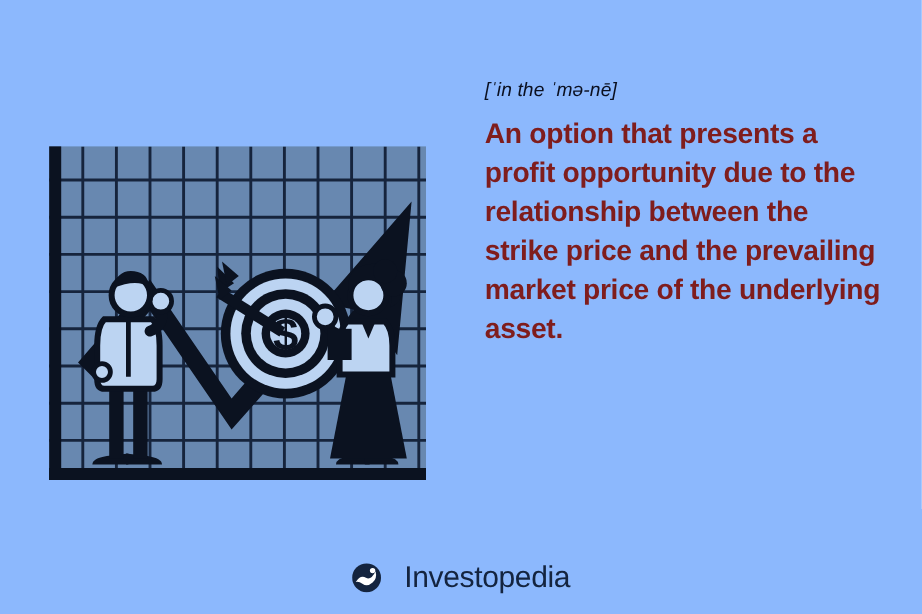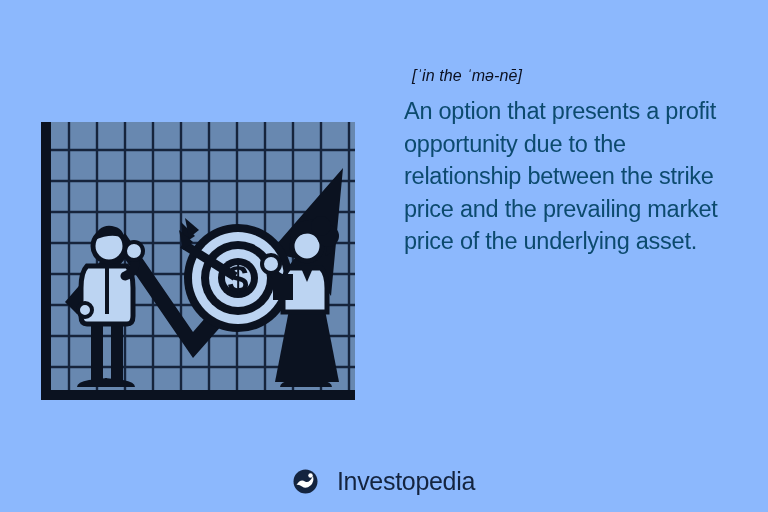--- a/index.html
+++ b/index.html
@@ -44,33 +44,33 @@
   #term {
     font-size: 40px;
     line-height: 46px;
     font-weight: 700;
     color: #0b1020;
     letter-spacing: -0.4px;
     margin: 0;
     white-space: pre-line;
   }
   #pronunciation {
-    margin: 6px 0 0 8px;
+    margin: 6px 0 0 0;
     font-size: 16px;
     line-height: 20px;
     font-style: italic;
     color: #0b1020;
     letter-spacing: 0.1px;
   }
   #definition {
     margin: 9px 0 8px 0;
     font-size: 23.5px;
     line-height: 32.5px;
-    font-weight: 400;
-    color: #0c4a6e;
+    font-weight: 700;
+    color: #7f1d1d;
     letter-spacing: -0.25px;
   }
 
   
   #footer {
     position: absolute;
     left: 0;
     right: 0;
     bottom: 18px;
     display: flex;

